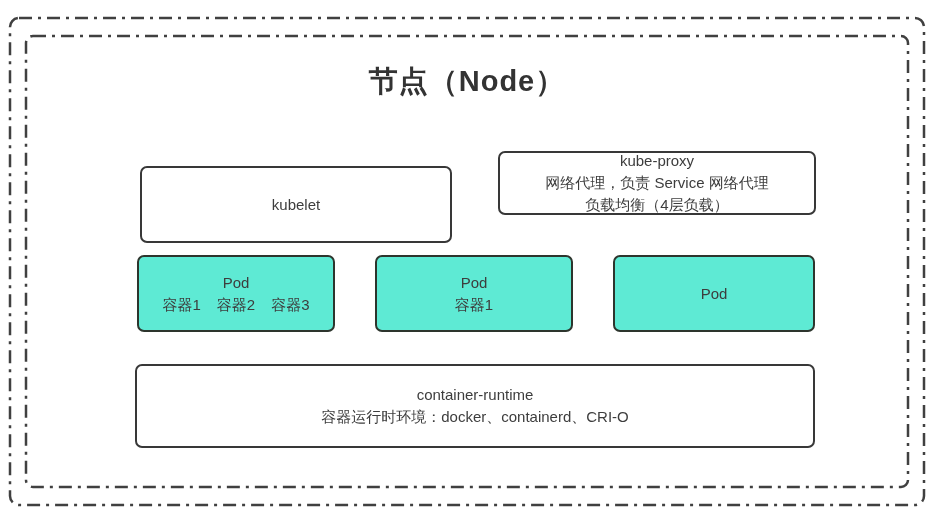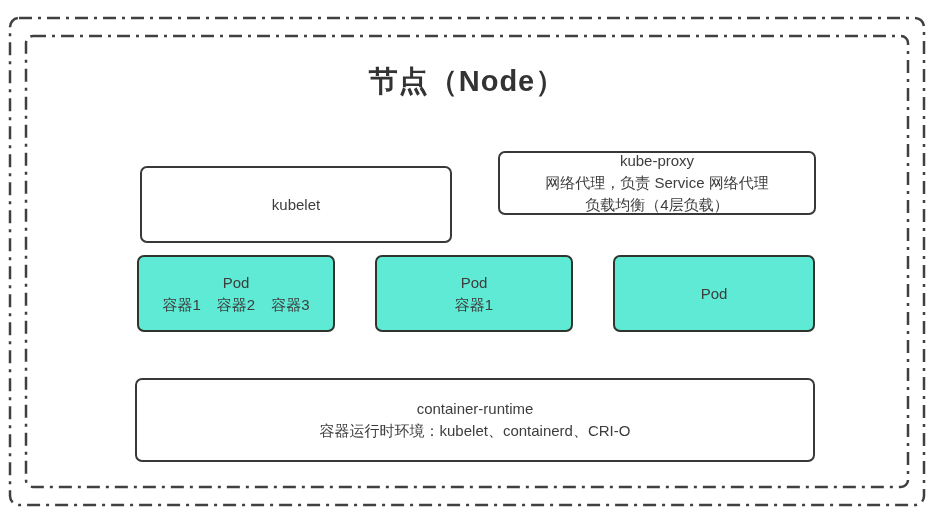--- a/index.html
+++ b/index.html
@@ -51,21 +51,21 @@
     background: #5eead4;
     border-color: #2d352d;
   }
   .box .name { display: block; }
   .box .desc { display: block; }
   .kubelet      { left: 140px; top: 166px; width: 312px; height: 77px; }
   .kube-proxy   { left: 498px; top: 151px; width: 318px; height: 64px; }
   .pod-1        { left: 137px; top: 255px; width: 198px; height: 77px; }
   .pod-2        { left: 375px; top: 255px; width: 198px; height: 77px; }
   .pod-3        { left: 613px; top: 255px; width: 202px; height: 77px; }
-  .runtime      { left: 135px; top: 378px; width: 680px; height: 84px; }
+  .runtime      { left: 135px; top: 364px; width: 680px; height: 84px; }
   .containers span { margin: 0 8px; text-align: right; }
 </style>
 </head>
 <body>
 
 <div class="canvas">
 
   <svg class="frame-svg" width="934" height="524" viewBox="0 0 934 524">
     <rect x="10" y="18" width="914" height="487" rx="9" fill="none" stroke="#404040" stroke-width="2.5" stroke-dasharray="13 6 3 6"></rect>
     <rect x="26" y="36" width="882" height="451" rx="7" fill="none" stroke="#404040" stroke-width="2.5" stroke-dasharray="13 6 3 6"></rect>
@@ -96,16 +96,16 @@
       <span>容器1</span>
     </span>
   </div>
 
   <div class="box green pod-3">
     <span class="name">Pod</span>
   </div>
 
   <div class="box runtime">
     <span class="name">container-runtime</span>
-    <span class="desc">容器运行时环境：kubelet、containerd、CRI-O</span>
+    <span class="desc">容器运行时环境：docker、containerd、CRI-O</span>
   </div>
 
 </div>
 
 </body></html>

